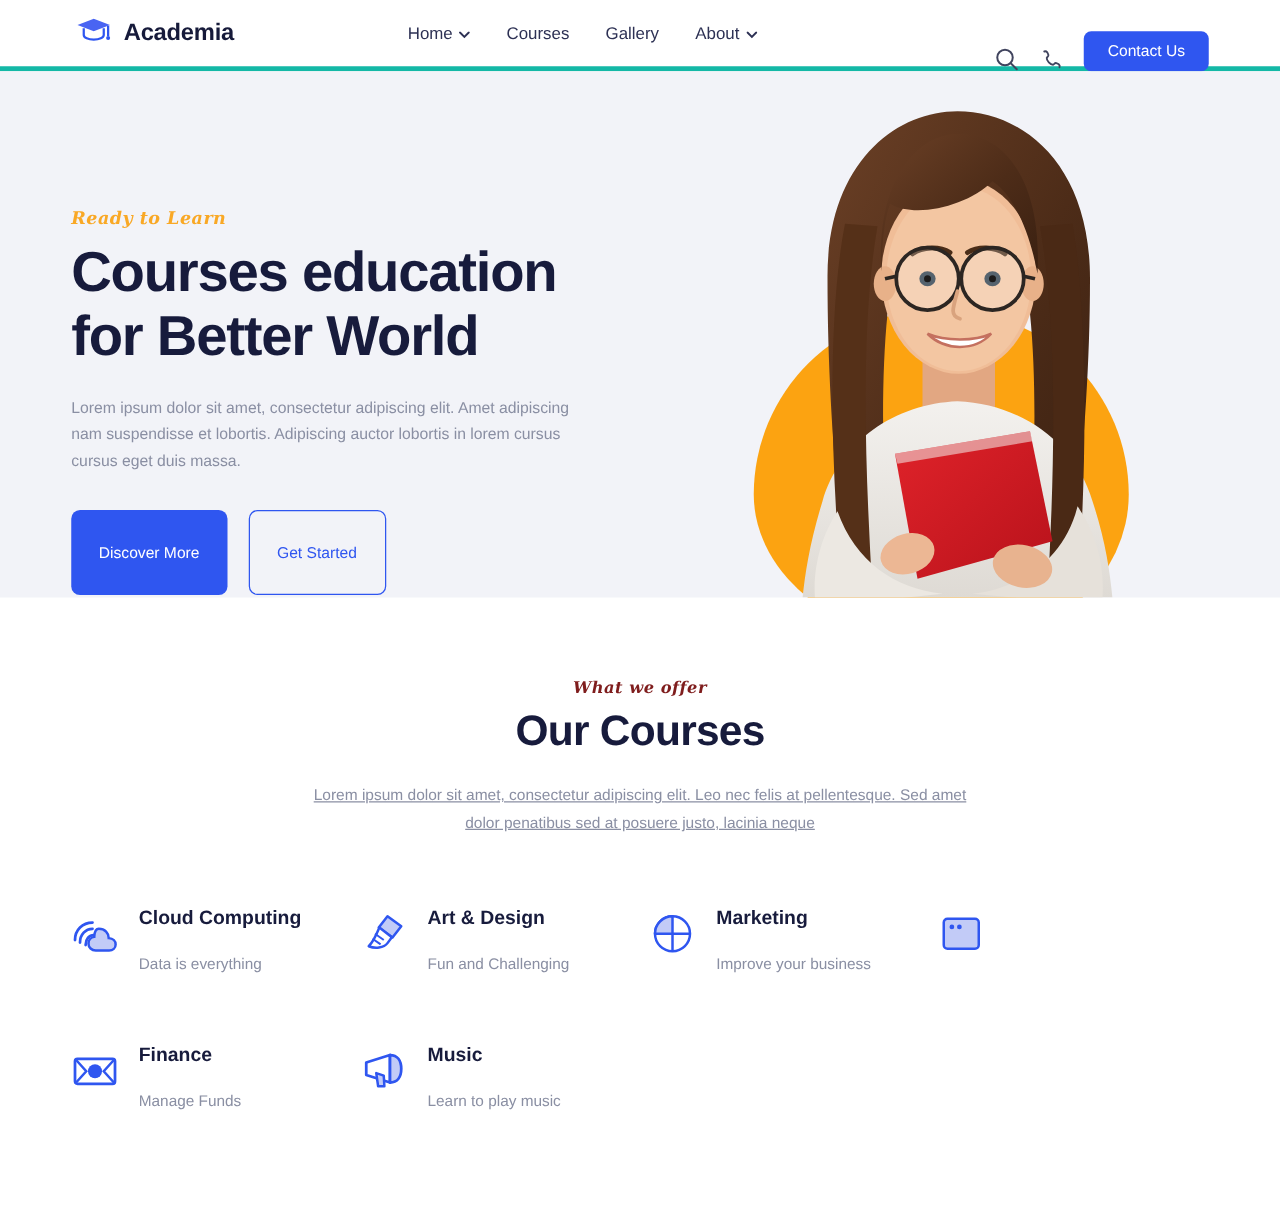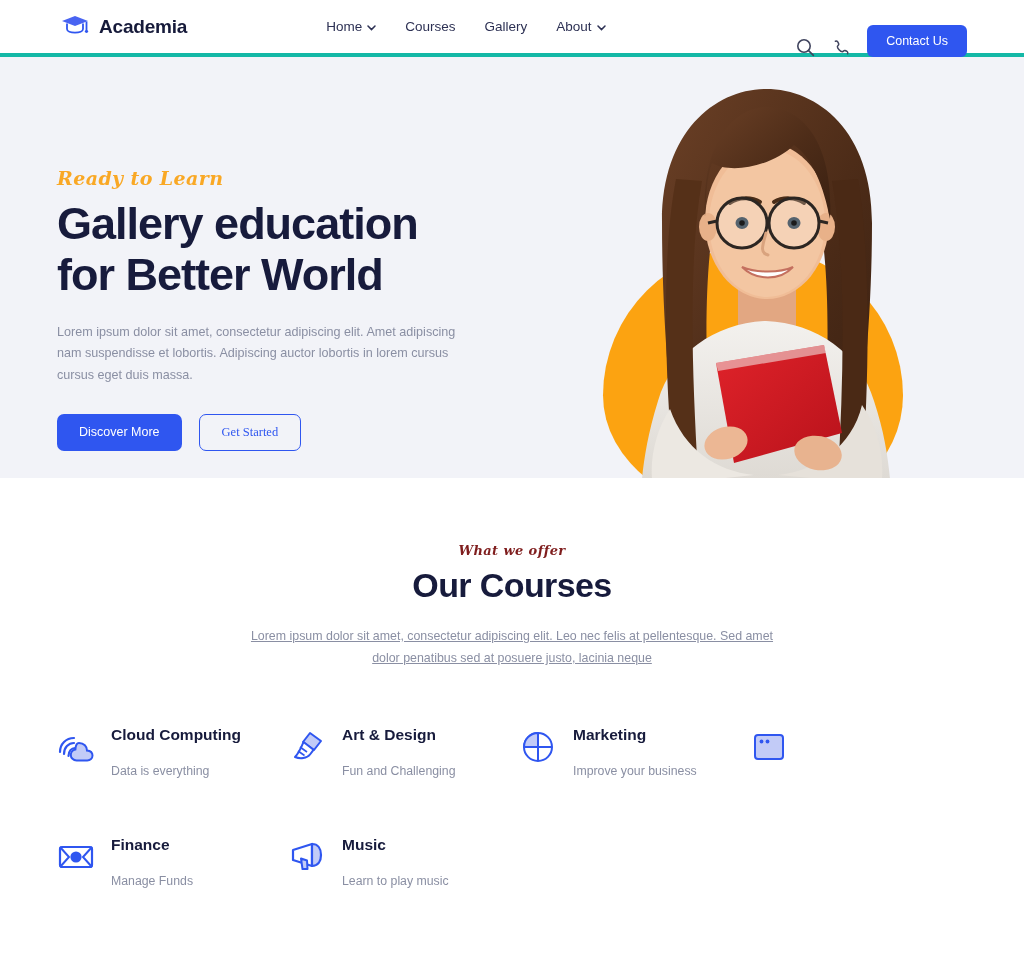--- a/index.html
+++ b/index.html
@@ -43,43 +43,43 @@
   
   .hero{
     height:421px; width:1024px;
     background:#f2f3f8;
     position:relative; overflow:hidden;
   }
   .hero-copy{ position:absolute; left:57px; top:110px; width:430px; }
   .eyebrow{
     font-family:"DejaVu Serif", serif;
     font-style:italic; font-weight:bold;
-    font-size:19px; color:#f9a825;
+    font-size:14px; color:#f9a825;
     letter-spacing:.4px; margin-bottom:9px;
   }
   .hero-title{
     font-size:45px; line-height:1.14;
     font-weight:bold; color:#171b3c;
     letter-spacing:-1px;
   }
   .hero-text{
     margin-top:21px; font-size:12.6px; line-height:1.72;
     color:#8a8fa3; width:412px;
   }
   .hero-actions{ margin-top:27px; display:flex; gap:17px; }
   .btn-primary{
     background:#2f56f0; color:#fff; border:none;
     font-size:12.5px; padding:7px 22px; border-radius:7px;
     cursor:pointer; font-family:"Liberation Sans", sans-serif;
   }
   .btn-outline{
     background:transparent; color:#2f56f0;
     border:1.5px solid #2f56f0;
-    font-size:12.5px; padding:10px 22px; border-radius:7px;
-    cursor:pointer; font-family:Liberation Serif, serif;
+    font-size:12.5px; padding:26px 22px; border-radius:7px;
+    cursor:pointer; font-family:Liberation Sans, sans-serif;
   }
 
   .hero-visual{ position:absolute; left:560px; top:0; width:464px; height:421px; }
   .blob{
     position:absolute; left:43px; top:190px;
     width:300px; height:270px;
     background:#fca311;
     border-radius:50% 50% 46% 54% / 55% 55% 45% 45%;
   }
   .student{ position:absolute; left:6px; top:14px; }
@@ -168,21 +168,21 @@
     </span>
     <button class="contact-btn">Contact Us</button>
   </div>
 </div>
 
 <div class="hero">
 
   <div class="hero-copy">
     <div class="eyebrow">Ready to Learn</div>
     <div class="hero-title">
-      <div>Gallery education</div>
+      <div>Courses education</div>
       <div>for Better World</div>
     </div>
     <p class="hero-text">Lorem ipsum dolor sit amet, consectetur adipiscing elit. Amet adipiscing nam suspendisse et lobortis. Adipiscing auctor lobortis in lorem cursus cursus eget duis massa.</p>
     <div class="hero-actions">
       <button class="btn-primary">Discover More</button>
       <button class="btn-outline">Get Started</button>
     </div>
   </div>
 
   <div class="hero-visual">

